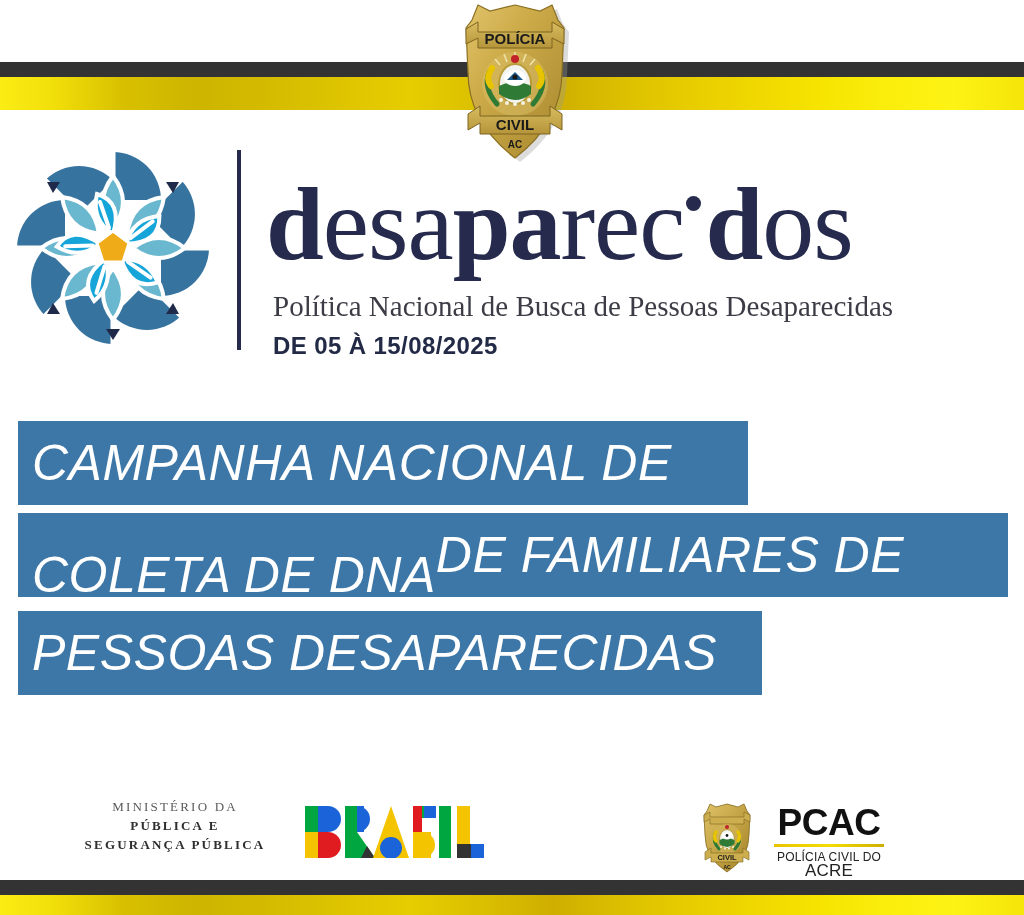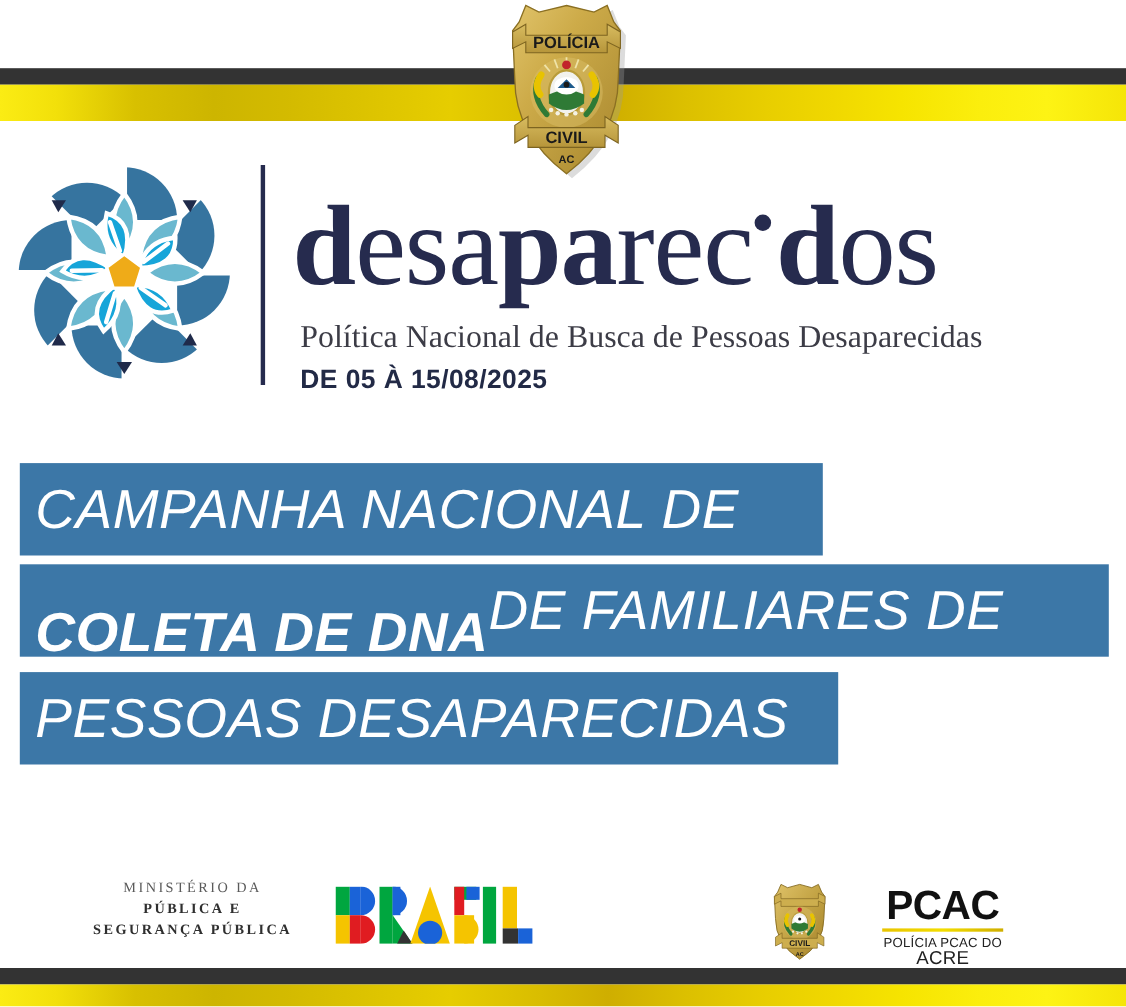--- a/index.html
+++ b/index.html
@@ -110,21 +110,21 @@
     letter-spacing: .5px;
     display: flex;
     align-items: center;
     padding-left: 14px;
     white-space: nowrap;
   }
   #headline-1 { left: 18px; top: 421px; width: 730px; height: 84px; }
   #headline-2 { left: 18px; top: 513px; width: 990px; height: 84px; }
   #headline-3 { left: 18px; top: 611px; width: 744px; height: 84px; }
   .hl-strong {
-    font-weight: 700;
+    font-weight: 400;
     text-decoration: underline;
     text-underline-offset: 9px;
     text-decoration-thickness: 5px;
     margin-top: 40px;
   }
 
   
   .mj-text {
     position: absolute;
     left: 60px; top: 797px;
@@ -145,21 +145,21 @@
     width: 182px; height: 52px;
   }
 
   .badge-pcac {
     position: absolute;
     left: 698px; top: 802px;
     width: 58px; height: 72px;
   }
   .pcac-text {
     position: absolute;
-    left: 782px; top: 804px;
+    left: 754px; top: 804px;
     width: 150px;
     text-align: center;
   }
   .pcac-title {
     font-family: "Liberation Sans", sans-serif;
     font-size: 37px;
     font-weight: 700;
     color: #111111;
     letter-spacing: -.5px;
     line-height: 38px;
@@ -443,21 +443,21 @@
       <path d="M7 50 L13 46 L13 51 L45 51 L45 46 L51 50 L51 58 L45 55 L45 60 L13 60 L13 55 L7 58 Z" fill="#cdae4e" stroke="#7d6420" stroke-width=".6"></path>
       <text x="29" y="58" font-family="'Liberation Sans',sans-serif" font-size="7.5" font-weight="700" fill="#1a1a1a" text-anchor="middle">CIVIL</text>
       <text x="29" y="67" font-family="'Liberation Sans',sans-serif" font-size="5" font-weight="700" fill="#1a1a1a" text-anchor="middle">AC</text>
     </svg>
   </div>
 
   <div class="pcac-text">
     <div class="pcac-title">PCAC</div>
     <div class="pcac-rule"></div>
     <div class="pcac-sub">
-      <div>POLÍCIA PCAC DO</div>
+      <div>POLÍCIA CIVIL DO</div>
       <div class="big">ACRE</div>
     </div>
   </div>
 
   <div id="stripe-bot-dark" class="stripe-dark"></div>
   <div id="stripe-bot-yellow" class="stripe-yellow"></div>
 
 </div>
 
 </body></html>

